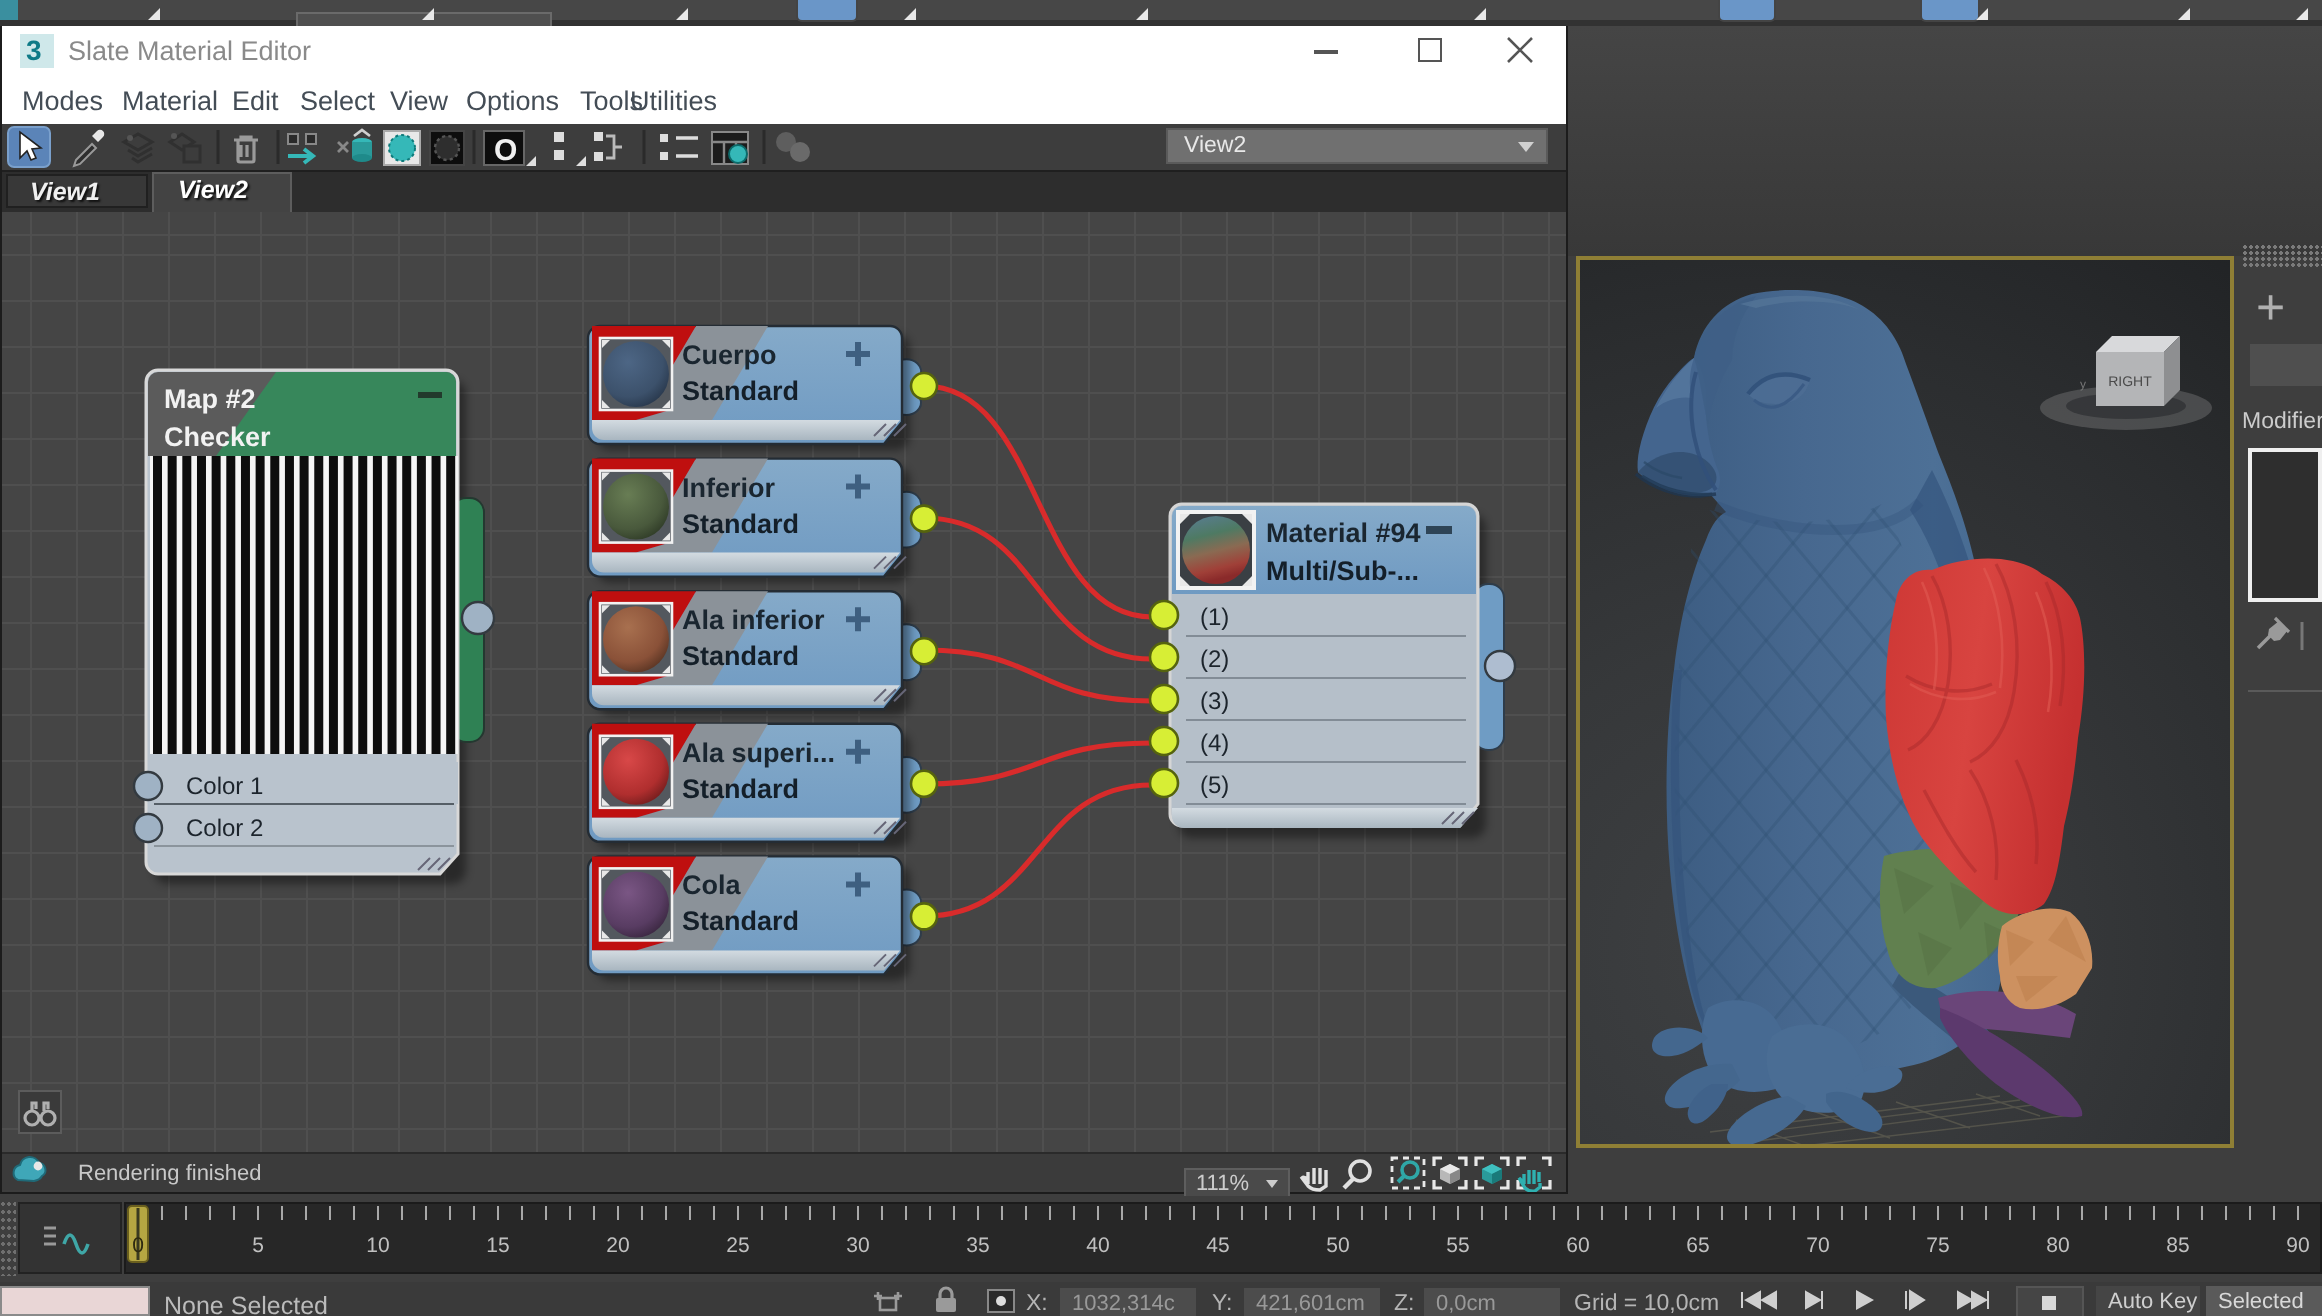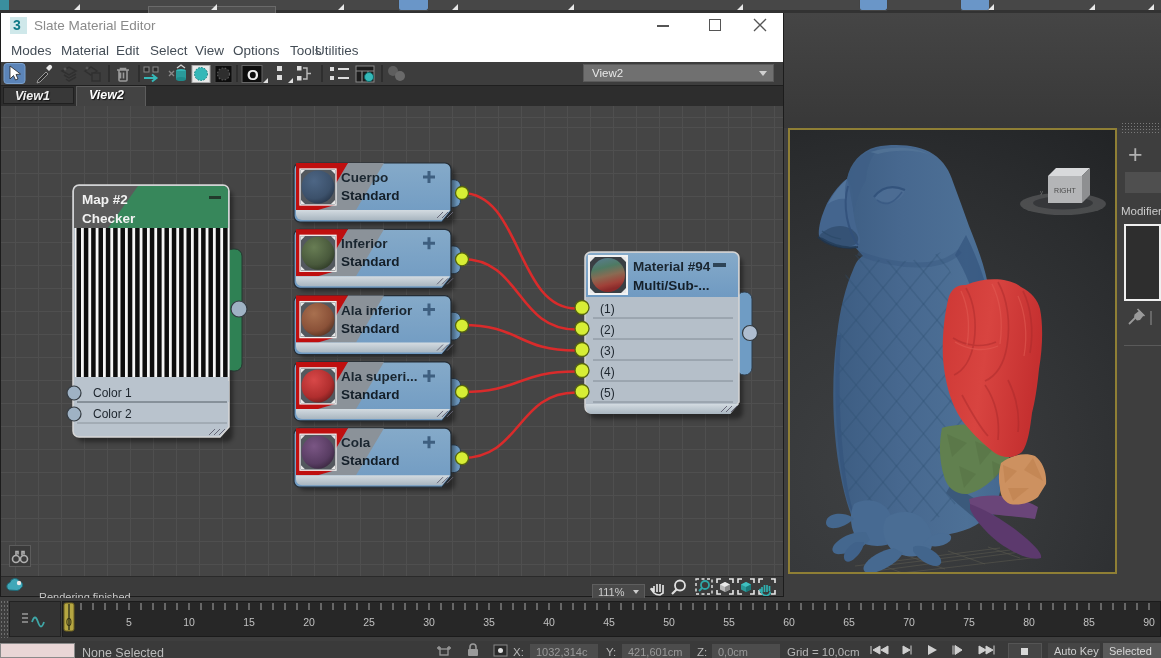--- a/index.html
+++ b/index.html
@@ -332,21 +332,21 @@
           <path d="M730,412 l6,-6 m-11,6 l6,-6 m-11,6 l6,-6" stroke="#667" stroke-width="1"></path>
         </svg>
     <div class="abs" style="left:8px;top:439px;width:22px;height:22px;background:#3a3a3a;border:1px solid #5c5c5c;"></div>
   <div class="abs" style="left: 9px; top: 440px; width: 20px; height: 20px;"><svg width="20" height="20">
     <circle cx="6" cy="13" r="3.5" fill="none" stroke="#b0b0b0" stroke-width="1.6"></circle>
     <circle cx="14" cy="13" r="3.5" fill="none" stroke="#b0b0b0" stroke-width="1.6"></circle>
     <path d="M6,9.5 v-4 h2 v3 m4,1 v-4 h2 v3" fill="none" stroke="#b0b0b0" stroke-width="1.6"></path>
   </svg></div>
       </div>
   <div id="slatestatus" class="abs">
-    <div class="abs" style="left:38px;top:14px;font-size:11px;color:#c8c8c8;">Rendering finished</div>
+    <div class="abs" style="left:38px;top:4px;font-size:11px;color:#c8c8c8;">Rendering finished</div>
     <div class="abs" style="left:591px;top:7px;width:53px;height:15px;background:#4a4a4a;border:1px solid #5e5e5e;">
       <div class="abs" style="left:5px;top:1px;font-size:11px;color:#cccccc;">111%</div>
       <div class="abs" style="right:5px;top:5px;width:0;height:0;border-left:3.5px solid transparent;border-right:3.5px solid transparent;border-top:4.5px solid #ccc;"></div>
     </div>
     <svg class="abs" style="left:0;top:0;" width="782" height="19" id="statusicons">
           <path d="M8,13 a4,4 0 0 1 1,-7.5 a5,5 0 0 1 9.5,-1 a3.5,3.5 0 0 1 1.5,6.5 q-1,2 -4,2.5 z" fill="#3fa7b8" stroke="#1f6a78"></path>
           <circle cx="18" cy="6" r="2.2" fill="#e8e8e8"></circle>
           <path d="M653,15 v-6 m3,6 v-8 m3,8 v-8 m3,7 v-6 m-9,5 q-2,-2 -3,-1 l3,4 q2,2 6,2 l3,-2 v-3" fill="none" stroke="#e0e0e0" stroke-width="1.7"></path>
           <circle cx="679" cy="8.5" r="5" fill="none" stroke="#e0e0e0" stroke-width="1.8"></circle>
           <line x1="675.5" y1="12.5" x2="671" y2="17" stroke="#e0e0e0" stroke-width="2.2"></line>

